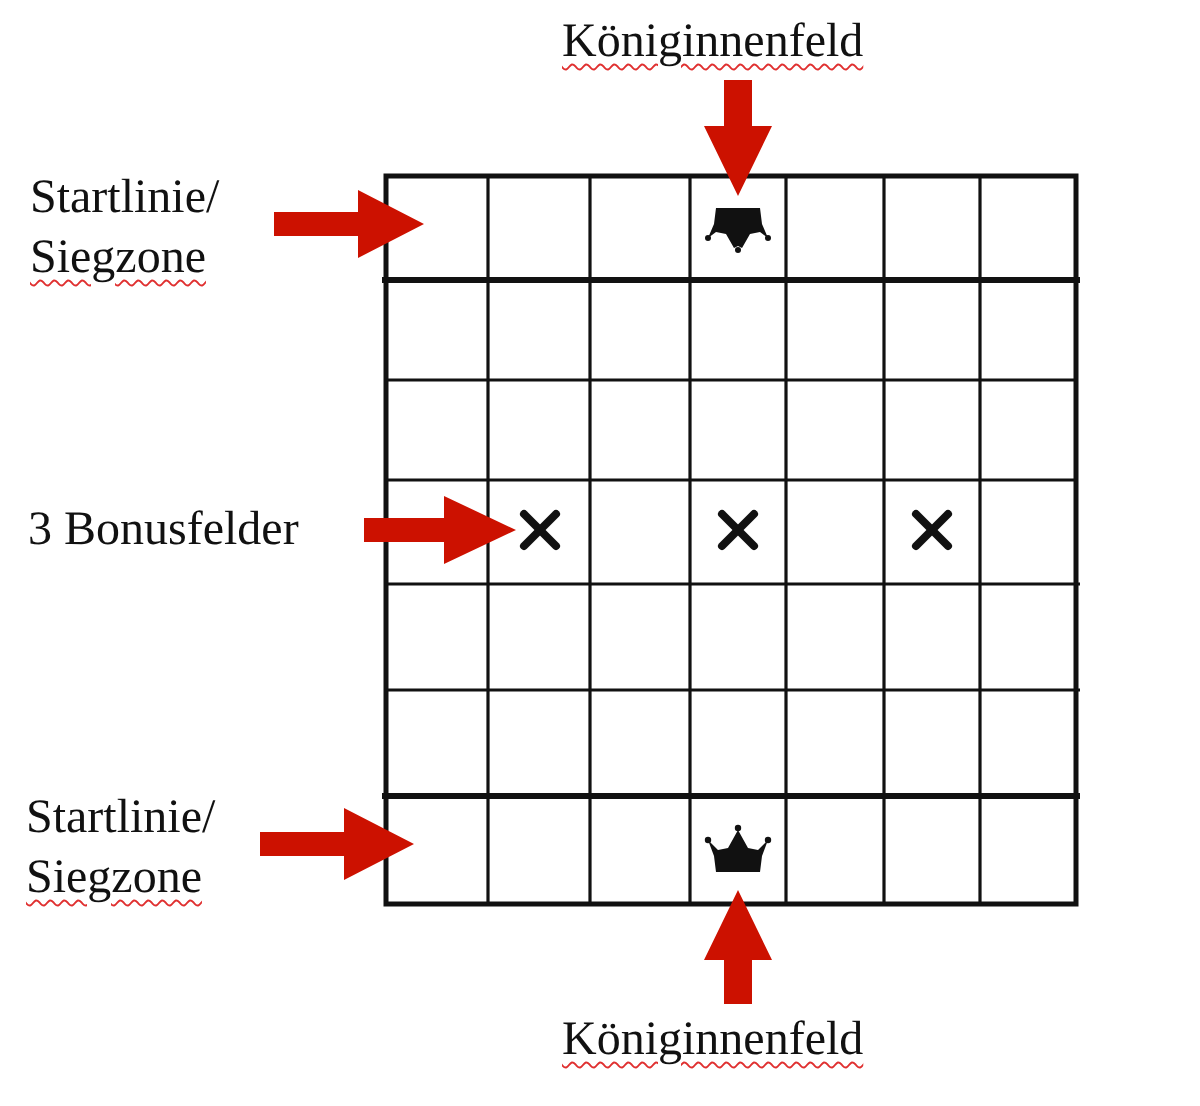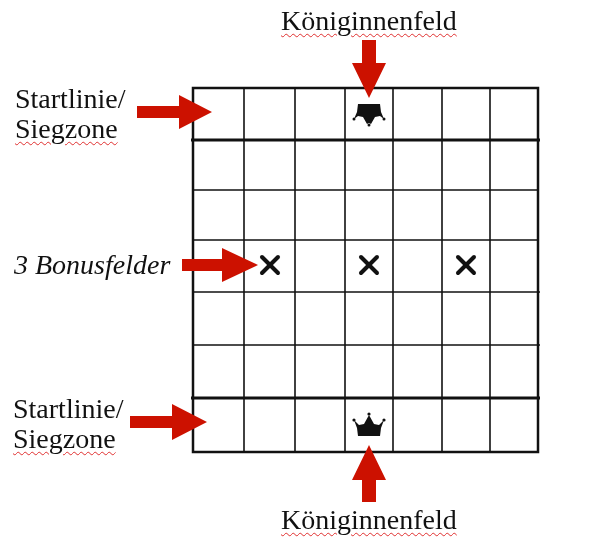--- a/index.html
+++ b/index.html
@@ -1,34 +1,34 @@
 <!DOCTYPE html>
 <html><head>
   <meta charset="utf-8">
   <style>
     html, body { margin: 0; padding: 0; background: #ffffff; }
     body { width: 600px; height: 553px; position: relative; overflow: hidden;
            font-family: "Liberation Serif", "DejaVu Serif", serif; color: #111; }
-    .label { position: absolute; font-size: 28px; line-height: 30px; white-space: nowrap; }
+    .label { position: absolute; font-size: 24px; line-height: 30px; white-space: nowrap; }
     .squiggle { text-decoration: underline wavy #e03030; text-decoration-thickness: 1px; text-underline-offset: 3px; }
     svg.board { position: absolute; left: 0; top: 0; }
   </style>
 </head>
 <body>
 
 <div class="label" style="left:281px; top:6px;">
   <span class="squiggle">Königinnenfeld</span>
 </div>
 
 <div class="label" style="left:15px; top:84px;">
   <div>Startlinie/</div>
   <div><span class="squiggle">Siegzone</span></div>
 </div>
 
-<div class="label" style="left:14px; top:250px;font-style:italic;">
+<div class="label" style="left:14px; top:250px;">
   <span>3 Bonusfelder</span>
 </div>
 
 <div class="label" style="left:13px; top:394px;">
   <div>Startlinie/</div>
   <div><span class="squiggle">Siegzone</span></div>
 </div>
 
 <div class="label" style="left:281px; top:505px;">
   <span class="squiggle">Königinnenfeld</span>

